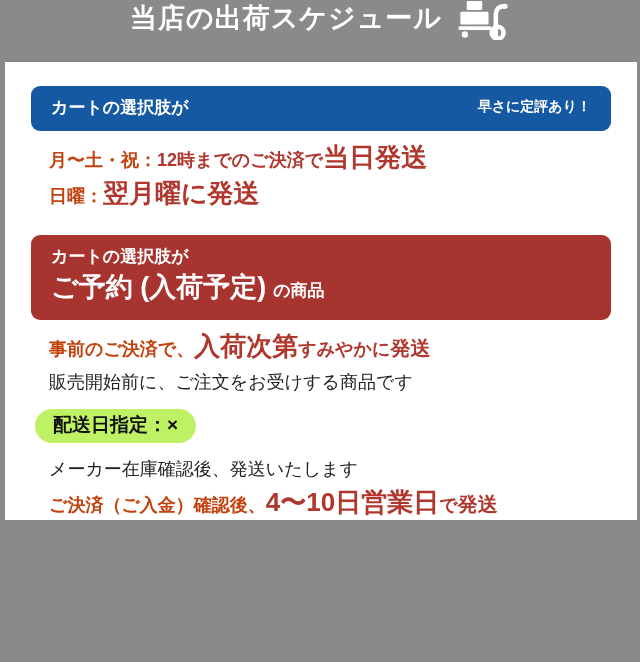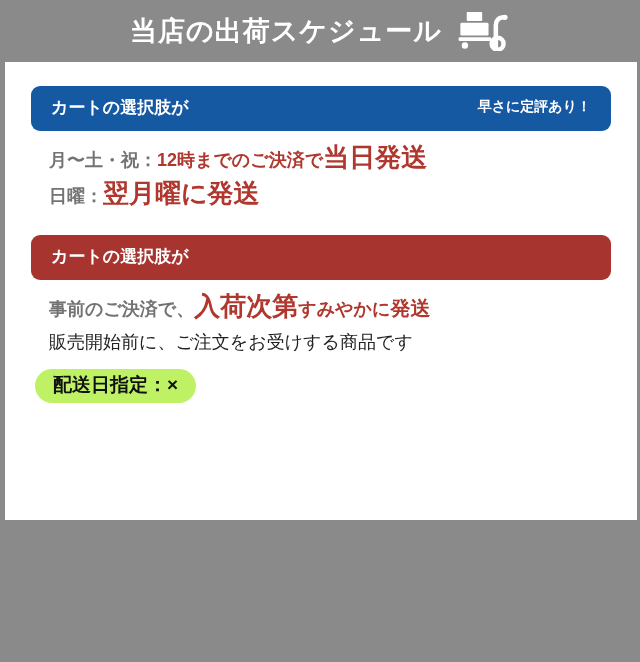--- a/index.html
+++ b/index.html
@@ -4,21 +4,21 @@
 <style>
   html,body{margin:0;padding:0;}
   body{
     width:640px;height:662px;position:relative;
     background:#8A8A8A;
     font-family:"Liberation Sans","DejaVu Sans",sans-serif;
     -webkit-font-smoothing:antialiased;
   }
   
   .header{
-    height:62px;display:flex;align-items:center;justify-content:center;gap:16px;
+    height:62px;display:flex;justify-content:center;gap:16px;
   }
   .title{color:#ffffff;font-size:27px;font-weight:bold;letter-spacing:1px;}
   .truck-icon{display:block;}
   
   .content{
     position:absolute;left:5px;top:62px;width:632px;height:458px;
     background:#ffffff;overflow:hidden;
   }
   
   .banner{
@@ -27,21 +27,21 @@
   .banner.blue{background:#1659A3;margin-top:24px;}
   .banner.redbn{background:#A8342F;margin-top:22px;}
   .b-line1{font-size:17px;font-weight:bold;line-height:25px;}
   .b-line2{font-size:17px;font-weight:bold;line-height:37px;white-space:nowrap;}
   .b-big{font-size:27px;}
   .b-suffix{margin-left:7px;}
   .badge{position:absolute;right:20px;bottom:15px;font-size:14px;font-weight:bold;}
   
   .rows{margin:10px 0 0 44px;}
   .row{font-size:18px;line-height:33px;color:#222222;white-space:nowrap;}
-  .row .lbl{font-weight:bold;color:#737373;}
+  .row .lbl{font-weight:bold;color:#c2410c;}
   .row .rd{color:#B0372E;font-weight:bold;}
   .row .big{font-size:26px;}
   .row .md{font-size:20px;}
   
   .pill{
     display:inline-block;margin:10px 0 0 30px;background:#bef264;border-radius:18px;
     padding:3px 18px 5px;font-size:19px;font-weight:bold;color:#111111;white-space:nowrap;
   }
 </style>
 </head>
@@ -72,28 +72,37 @@
     <div class="row">
       <span class="lbl">月〜土・祝：</span><span class="rd">12時までのご決済で</span><span class="rd big">当日発送</span>
     </div>
     <div class="row">
       <span class="lbl">日曜：</span><span class="rd big">翌月曜に発送</span>
     </div>
   </div>
 
   <div class="banner redbn">
     <div class="b-line1">カートの選択肢が</div>
+    <div class="b-line2">
+      <span class="b-big">ご予約 (入荷予定)</span><span class="b-suffix">の商品</span>
+    </div>
   </div>
   <div class="rows">
     <div class="row">
       <span class="lbl">事前のご決済で、</span><span class="rd big">入荷次第</span><span class="rd">すみやかに</span><span class="rd md">発送</span>
     </div>
     <div class="row">販売開始前に、ご注文をお受けする商品です</div>
   </div>
   <div>
     <span class="pill">配送日指定：×</span>
   </div>
 
+  <div class="rows">
+    <div class="row">メーカー在庫確認後、発送いたします</div>
+    <div class="row">
+      <span class="lbl">ご決済（ご入金）確認後、</span><span class="rd big">4〜10日営業日</span><span class="rd">で</span><span class="rd md">発送</span>
+    </div>
+  </div>
   <div>
     
   </div>
 
 </div>
 
 </body></html>

